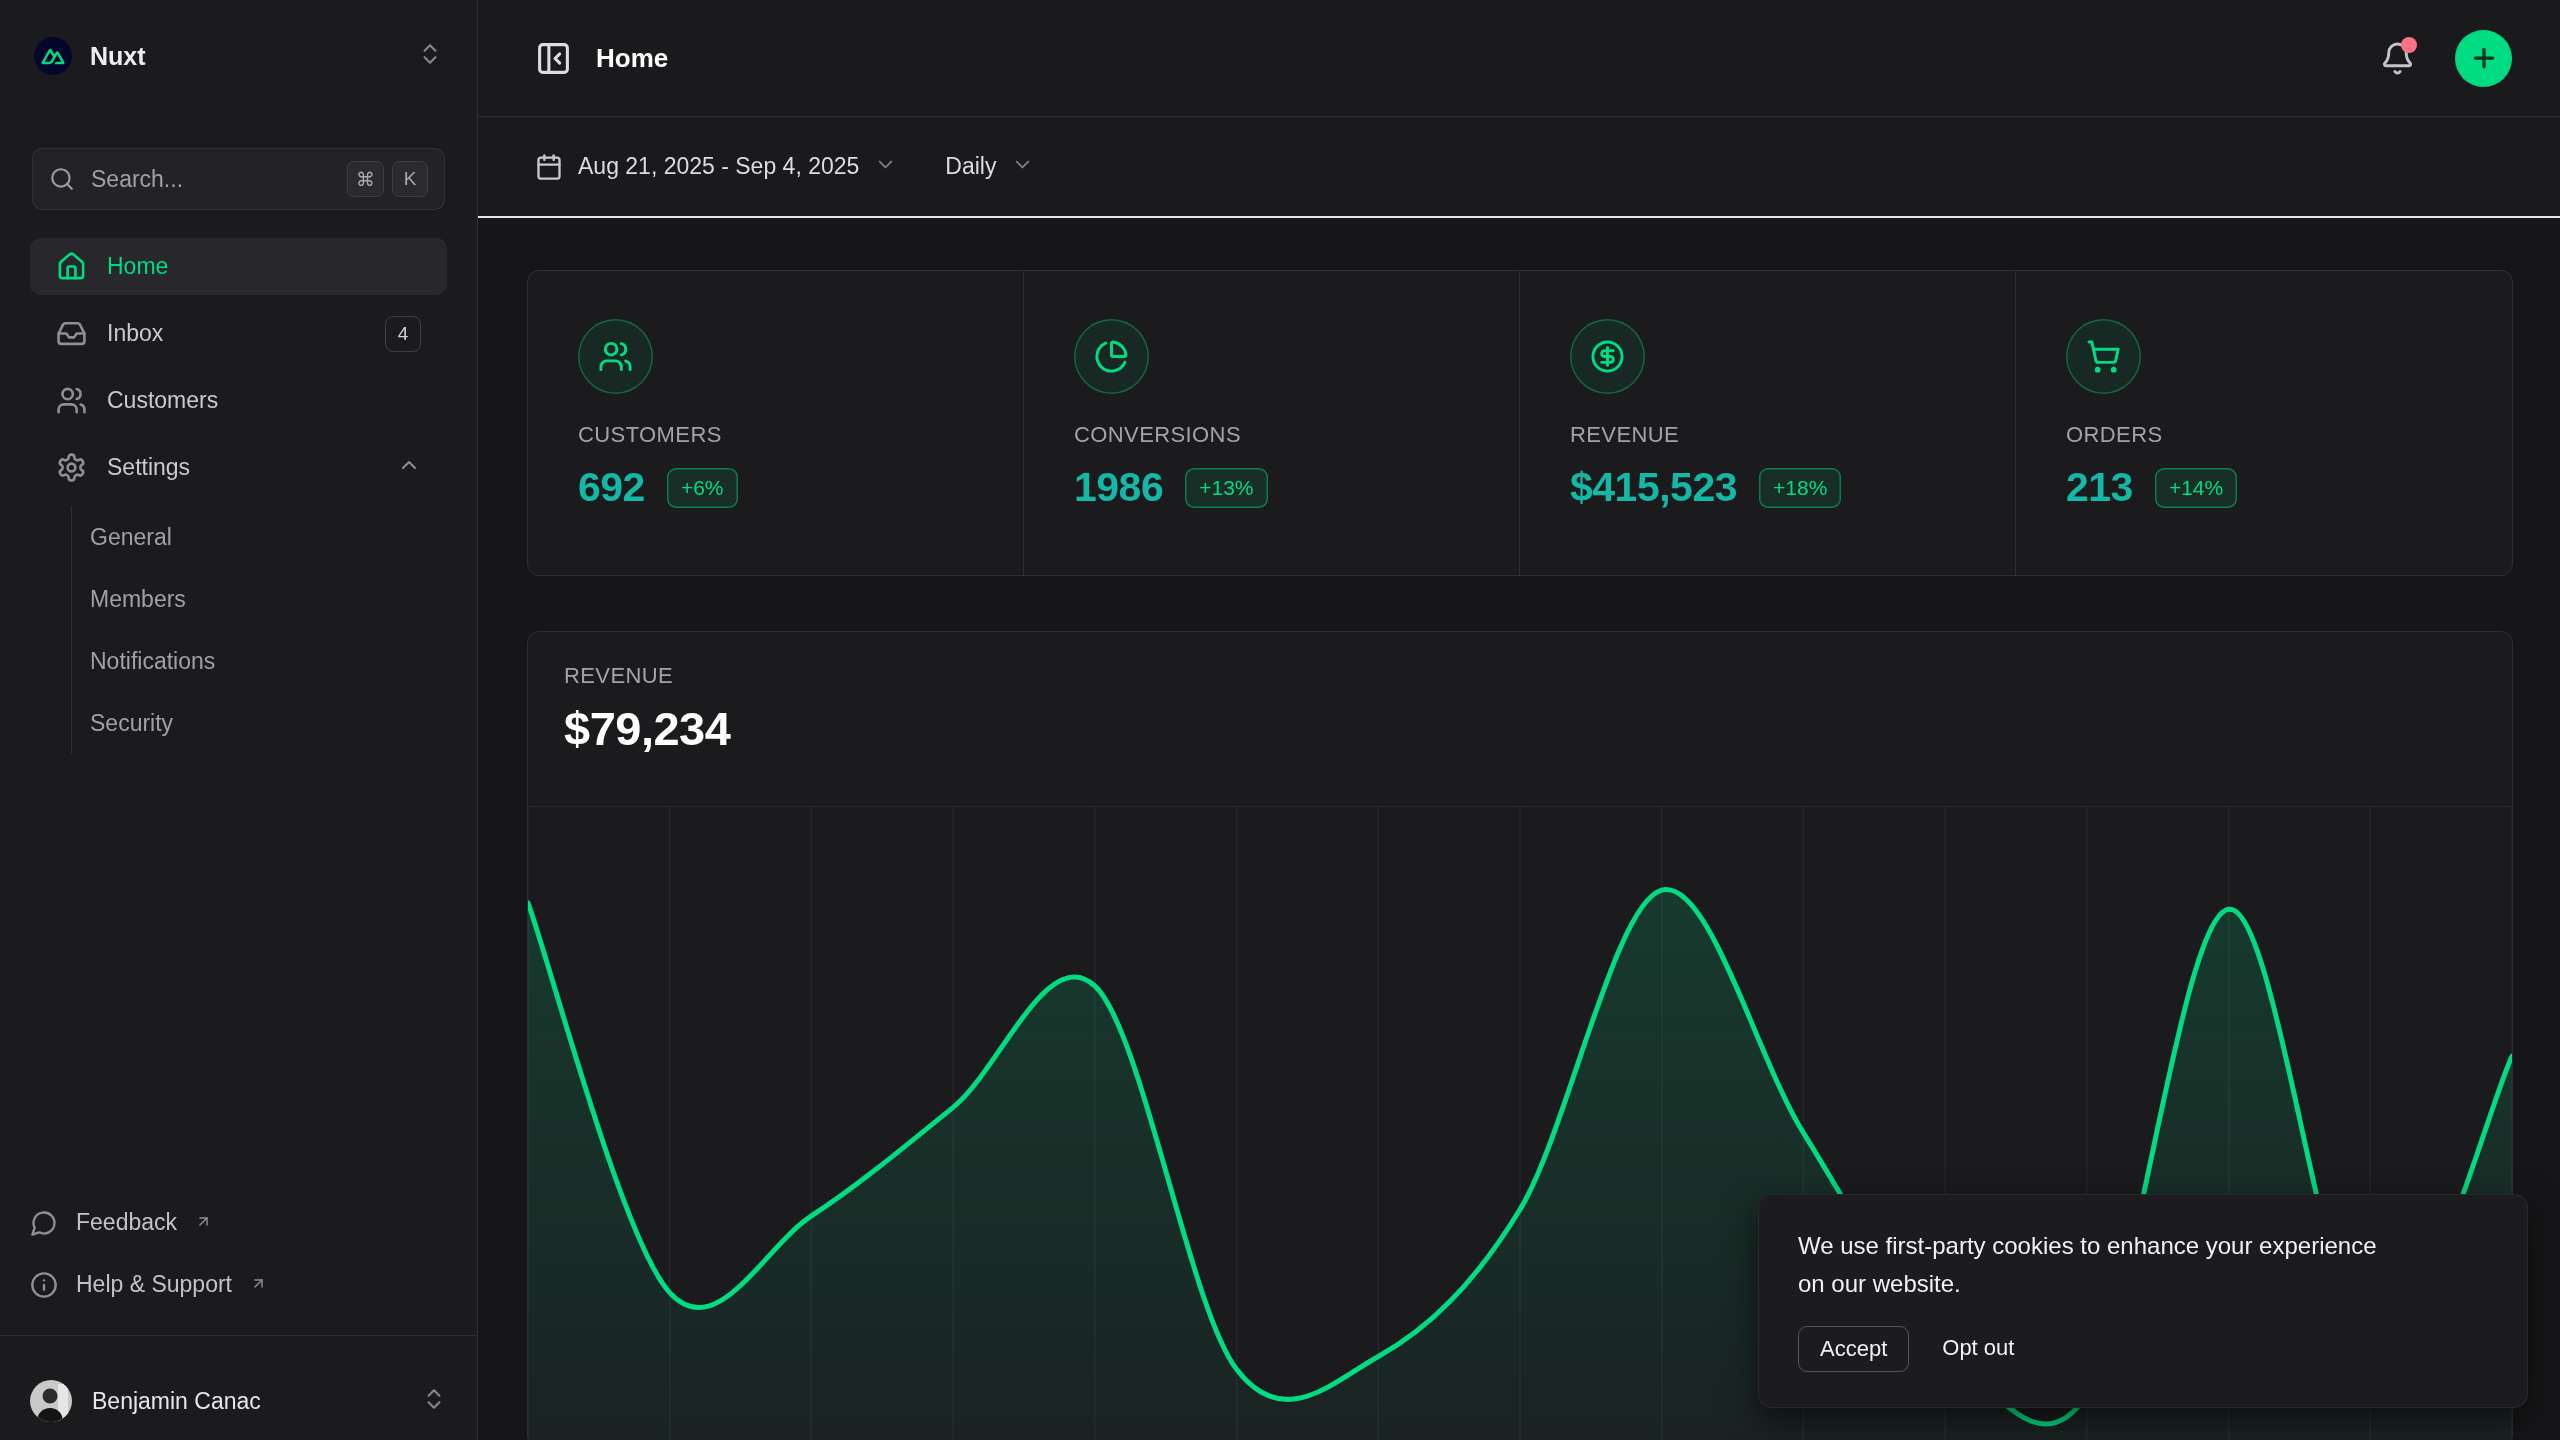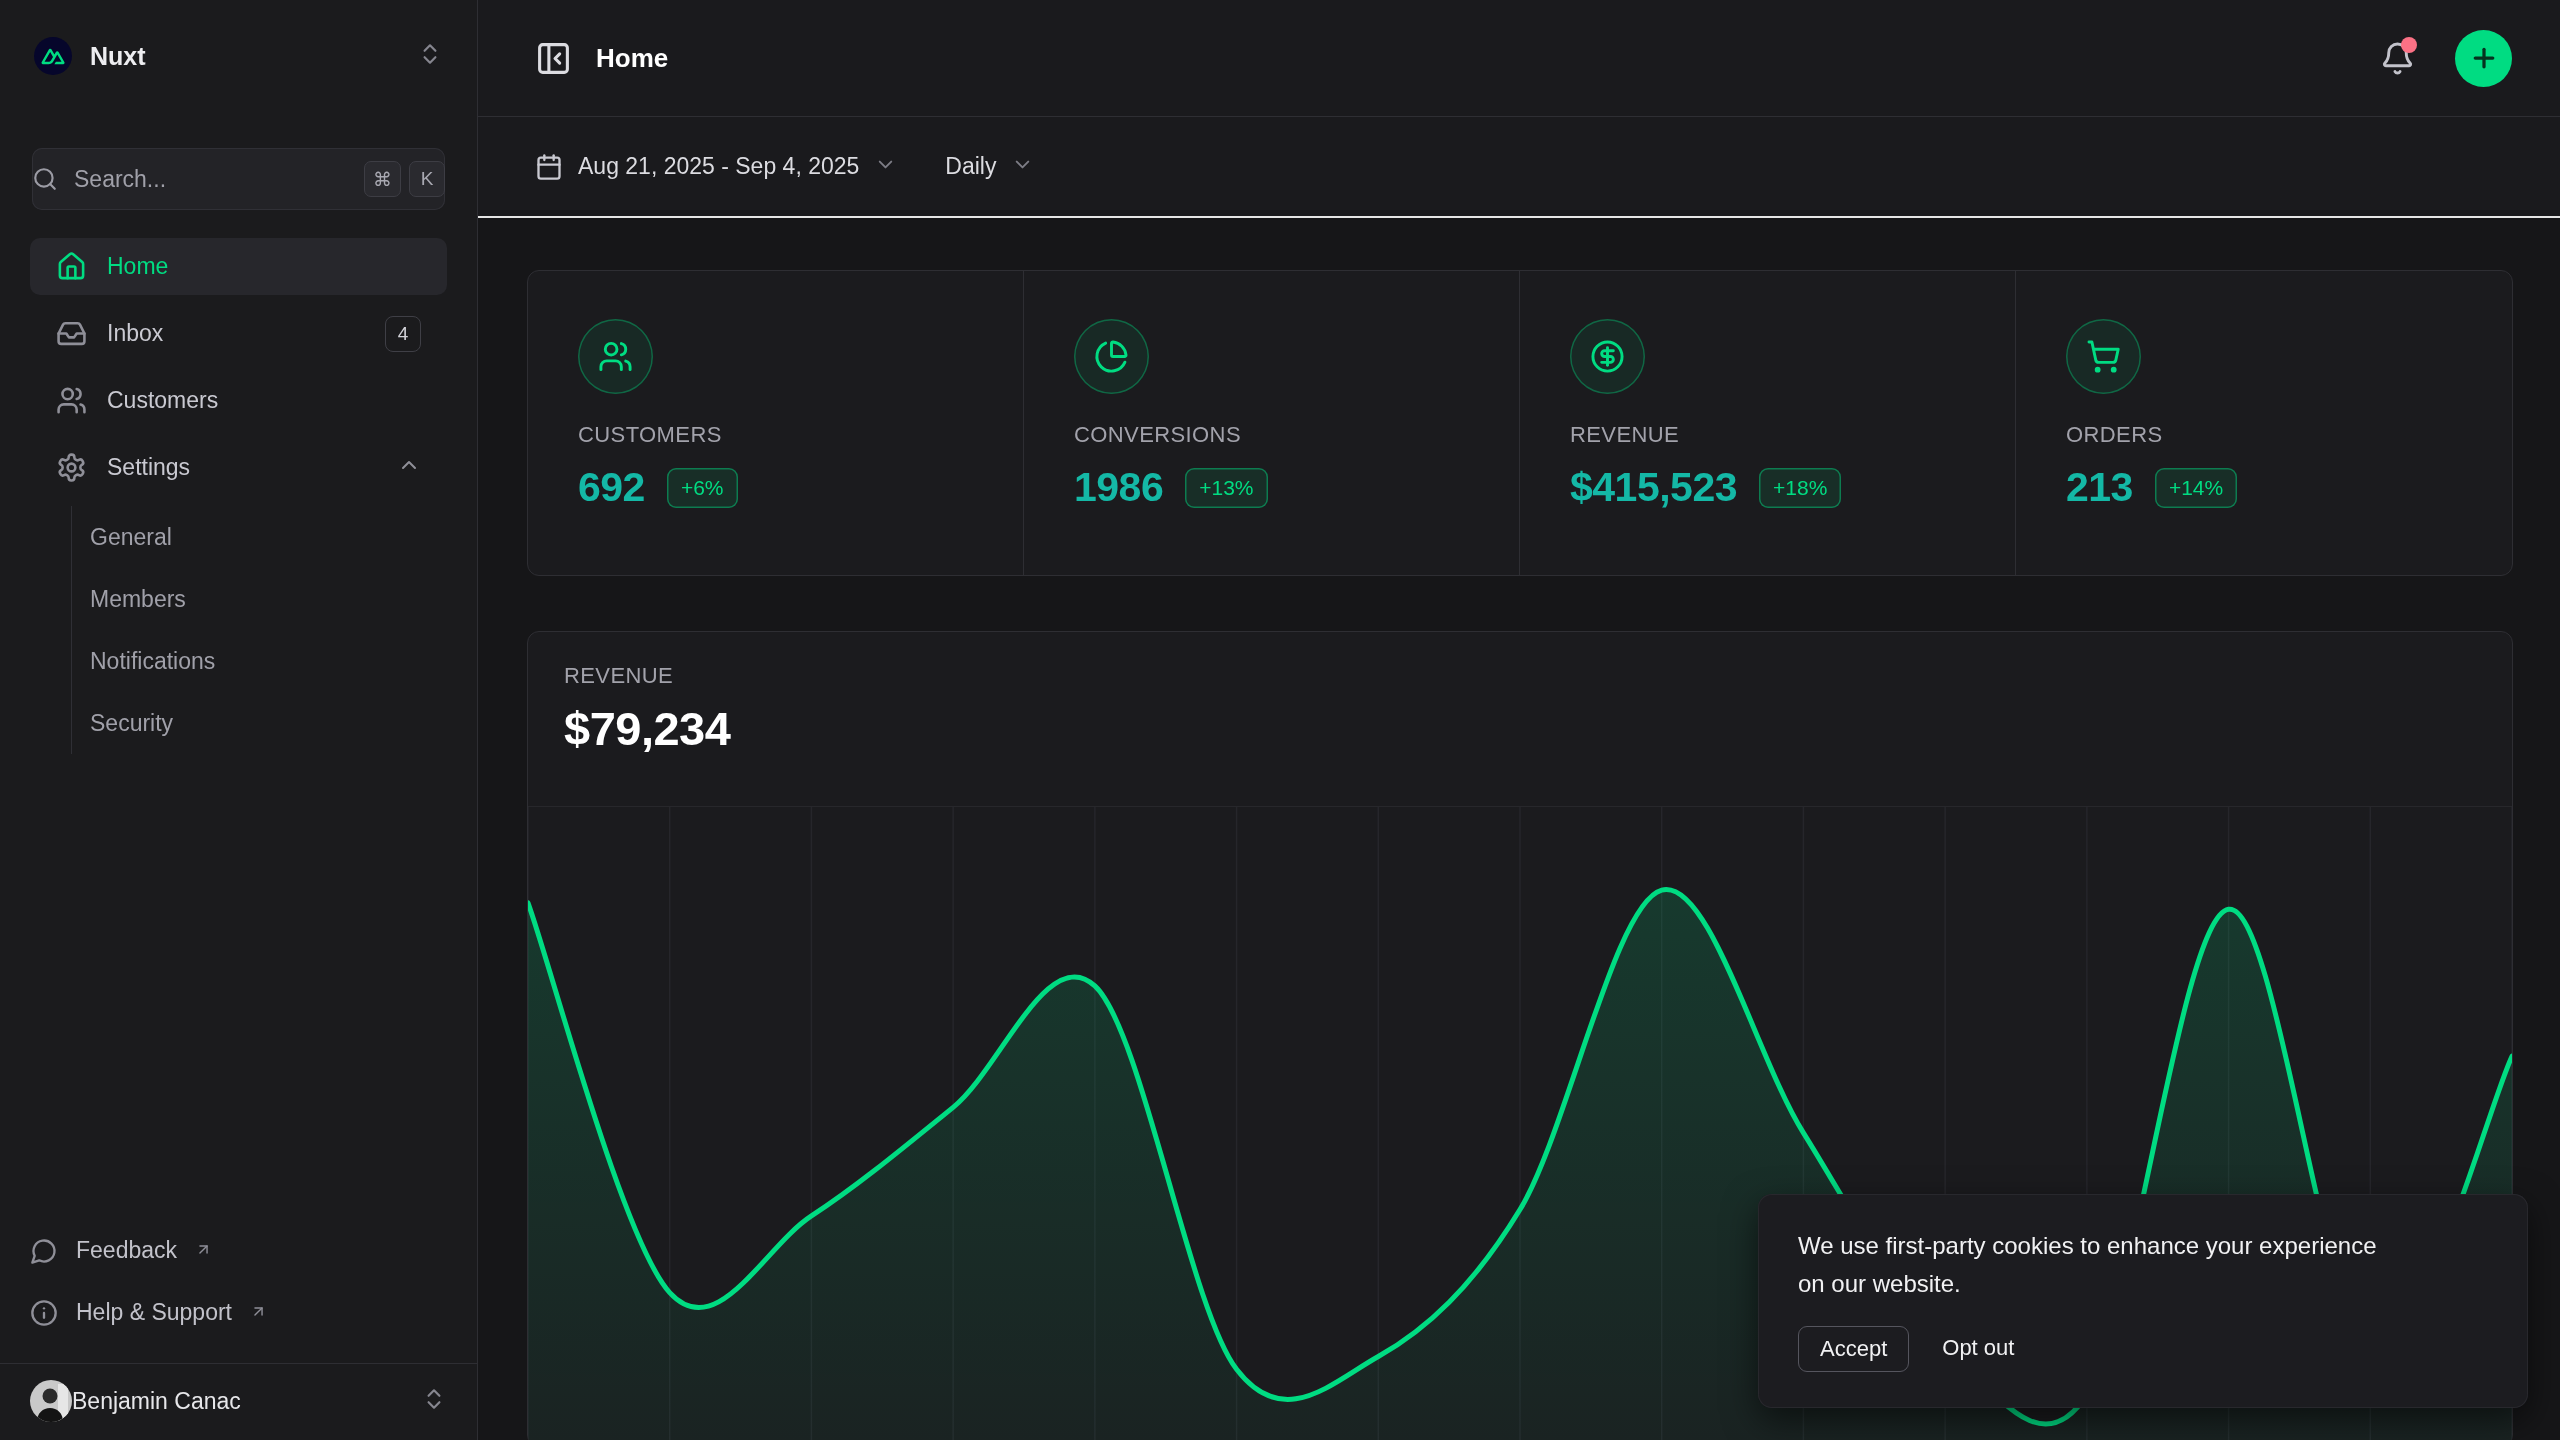--- a/index.html
+++ b/index.html
@@ -9,21 +9,21 @@
 
   
   .sidebar { width:478px; flex:none; background:#1b1b1d; border-right:1px solid #2e2e33; display:flex; flex-direction:column; padding:0 30px; }
   .sb-header { height:112px; display:flex; align-items:center; gap:18px; padding:8px 4px; cursor:pointer; }
   .logo-circle { width:38px; height:38px; border-radius:50%; background:#06062b; display:grid; place-items:center; flex:none; }
   .logo-circle svg { width:24px; height:17px; }
   .brand-name { font-size:25px; font-weight:600; color:#ededf0; }
   .sel-chevrons { margin-left:auto; color:#86868f; }
   .sel-chevrons svg { width:26px; height:26px; }
 
-  .searchbox { margin:36px 2px 28px; height:62px; border-radius:10px; background:#232327; box-shadow:inset 0 0 0 1px #303036; display:flex; align-items:center; gap:16px; padding:0 0; cursor:pointer; }
+  .searchbox { margin:36px 2px 28px; height:62px; border-radius:10px; background:#232327; box-shadow:inset 0 0 0 1px #303036; display:flex; align-items:center; gap:16px; padding:0 17px; cursor:pointer; }
   .searchbox svg { width:26px; height:26px; color:#9b9ba4; flex:none; }
   .search-ph { font-size:23px; color:#a0a0a9; }
   .kbds { margin-left:auto; display:flex; gap:8px; }
   .kbd { min-width:36px; height:36px; padding:0 8px; border-radius:7px; background:#2a2a2f; border:1px solid #3d3d44; color:#a8a8b1; font-size:19px; display:grid; place-items:center; }
 
   .nav { display:flex; flex-direction:column; gap:10px; }
   .nav-item { height:57px; border-radius:10px; display:flex; align-items:center; gap:20px; padding:0 26px; color:#c9c9d1; font-size:23px; font-weight:500; cursor:pointer; }
   .nav-item svg { width:31px; height:31px; color:#8f8f98; flex:none; }
   .nav-item.active { background:#27272c; color:#00dc82; }
   .nav-item.active svg { color:#00dc82; }
@@ -31,21 +31,21 @@
   .trail-chev { margin-left:auto; }
   .trail-chev svg { width:24px; height:24px; color:#8f8f98; }
   .subnav { margin-left:41px; border-left:1.5px solid #2f2f35; padding-left:18px; display:flex; flex-direction:column; }
   .subnav-item { height:62px; display:flex; align-items:center; font-size:23px; color:#a0a0a9; font-weight:500; cursor:pointer; }
 
   .sb-bottom { margin-top:auto; display:flex; flex-direction:column; gap:6px; padding-bottom:4px; }
   .sb-link { height:56px; display:flex; align-items:flex-start; gap:18px; color:#c2c2ca; font-size:23px; font-weight:500; cursor:pointer; padding-top:12px; }
   .sb-link svg.lead { width:28px; height:28px; color:#8f8f98; flex:none; }
   .ext-arrow svg { width:17px; height:17px; color:#8f8f98; margin-top:-2px; }
   .sb-user-wrap { border-top:1px solid #2e2e33; margin:16px -30px 0; padding:16px 30px 18px; }
-  .user-row { display:flex; align-items:center; cursor:pointer; }
+  .user-row { display:flex; align-items:center; gap:20px; cursor:pointer;margin-top:28px; }
   .avatar { width:42px; height:42px; border-radius:50%; overflow:hidden; flex:none; }
   .user-name { font-size:23px; font-weight:500; color:#e7e7ea; }
 
   
   .main { flex:1; display:flex; flex-direction:column; min-width:0; }
   .topbar { height:117px; background:#1a1a1d; border-bottom:1px solid #2e2e33; display:flex; align-items:center; padding:0 48px 0 57px; flex:none; }
   .collapse-btn { color:#dcdce1; cursor:pointer; display:grid; place-items:center; }
   .collapse-btn svg { width:37px; height:37px; }
   .page-title { font-size:26px; font-weight:700; color:#ffffff; margin-left:24px; }
   .topbar-right { margin-left:auto; display:flex; align-items:center; gap:34px; }

